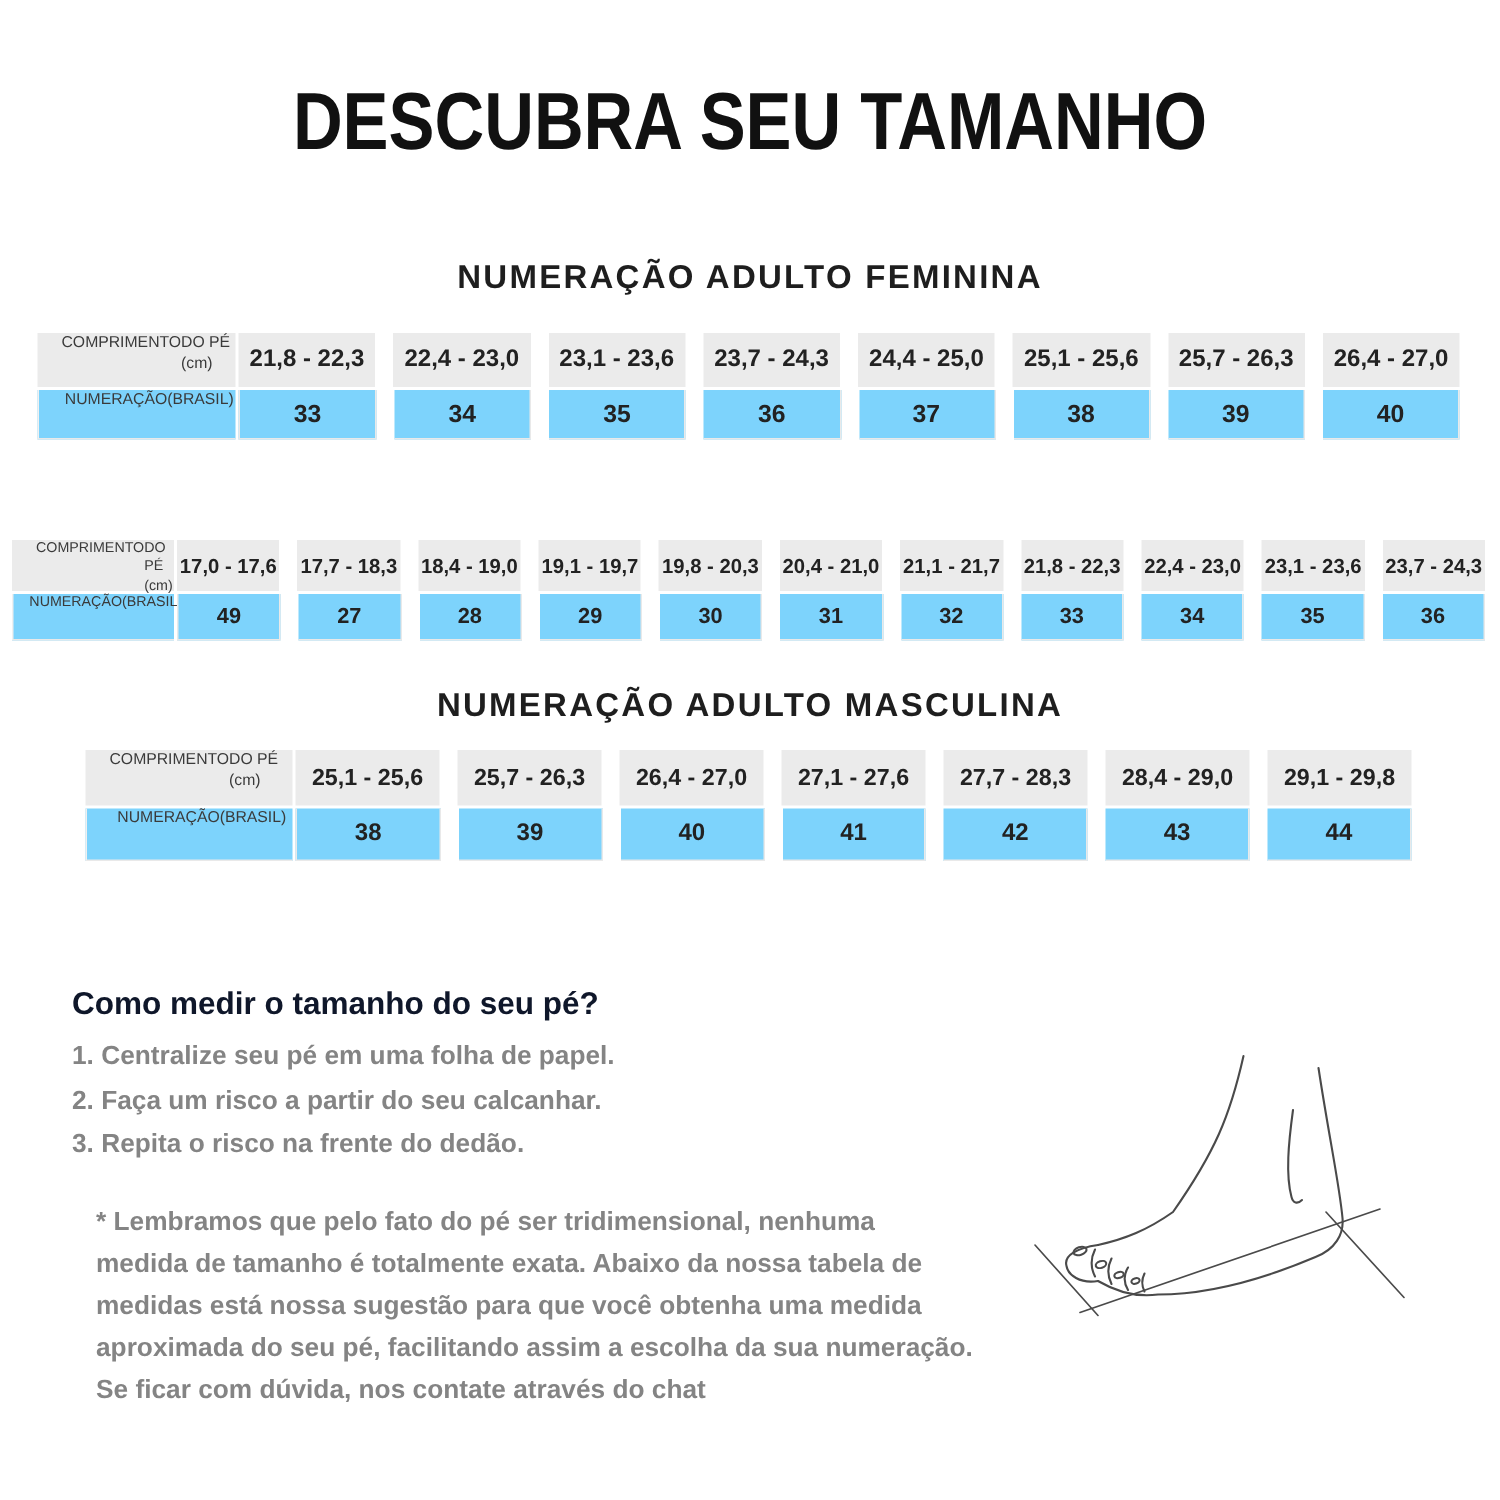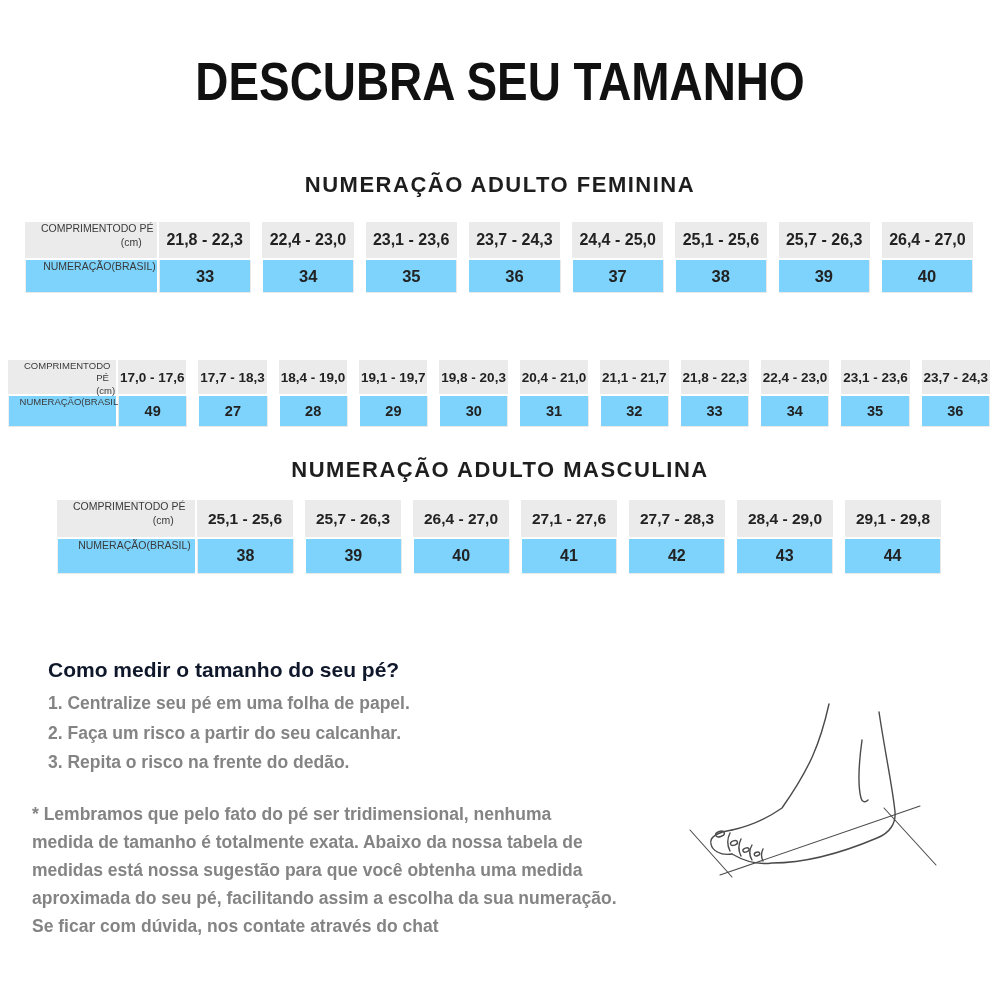--- a/index.html
+++ b/index.html
@@ -51,21 +51,21 @@
   #table-masculina .trow.head{height:37px;}
   #table-masculina .trow.body{height:35px;}
   #table-masculina .label-cell{width:138px;font-size:10.5px;line-height:1.3;}
   #table-masculina .trow.head .cells>div{font-size:15.5px;}
   #table-masculina .trow.body .cells>div{font-size:16px;}
 
   .howto-heading{position:absolute;left:48px;top:658px;font-size:21px;font-weight:700;
     color:#0f172a;}
   .howto-steps{position:absolute;left:48px;top:689px;font-size:17.5px;font-weight:700;
     color:#848484;line-height:29.5px;}
-  .howto-note{position:absolute;left:32px;top:800px;width:585px;font-size:17.5px;
+  .howto-note{position:absolute;left:64px;top:800px;width:585px;font-size:17.5px;
     font-weight:700;color:#848484;line-height:28px;}
 
   .foot-art{position:absolute;left:662px;top:662px;width:336px;height:268px;}
   .foot-art svg{width:100%;height:100%;}
 </style>
 </head>
 <body>
 
 <div id="page">
 

